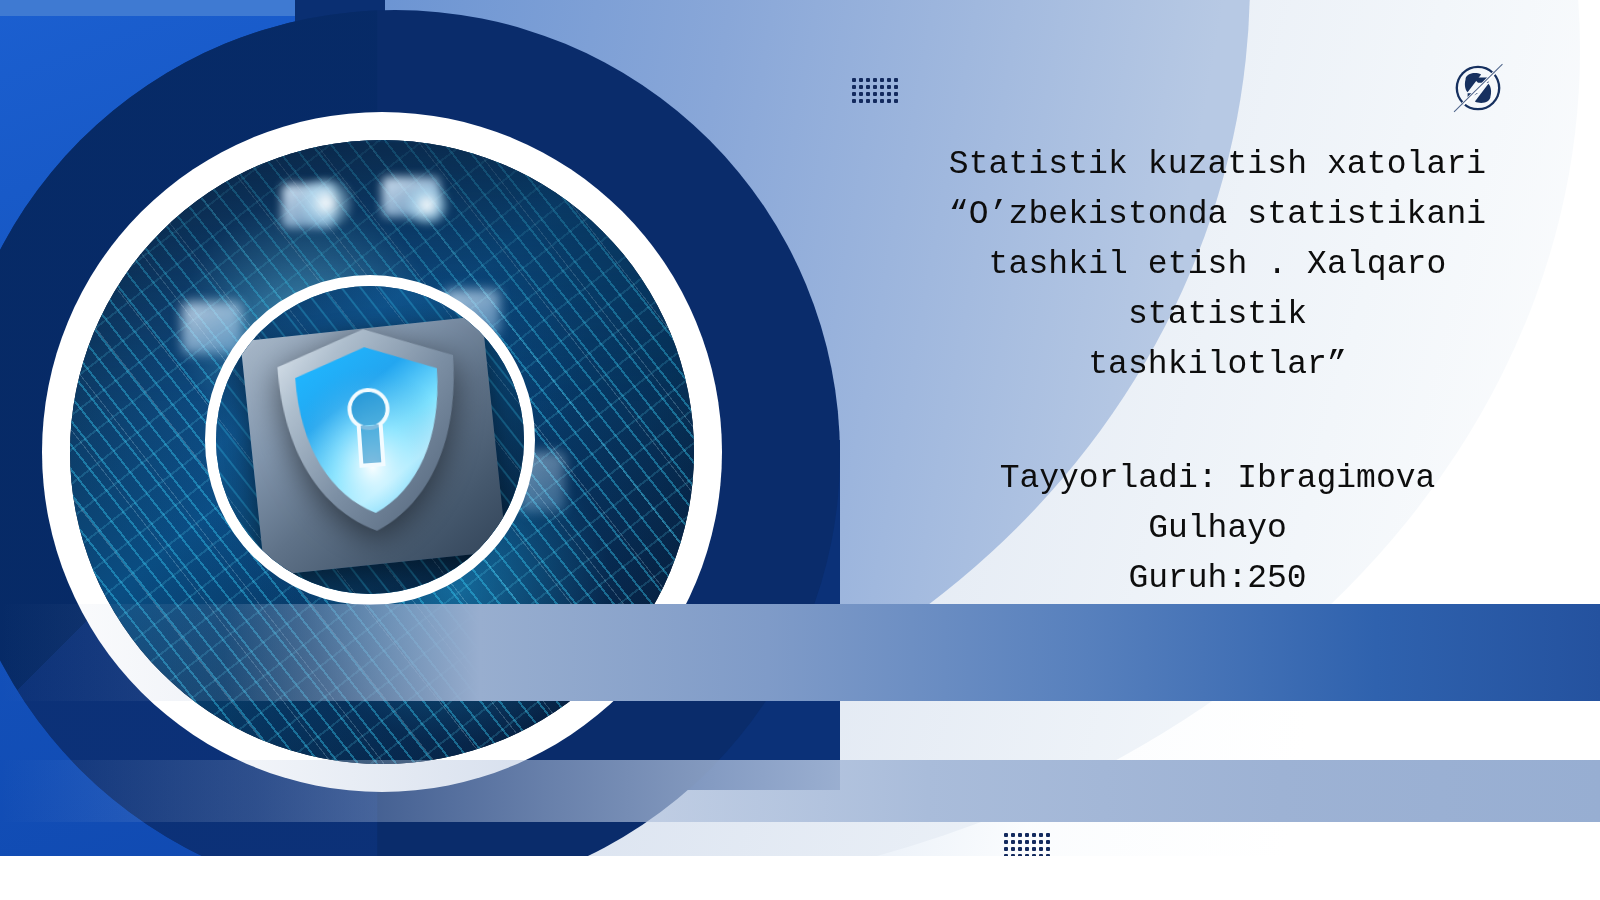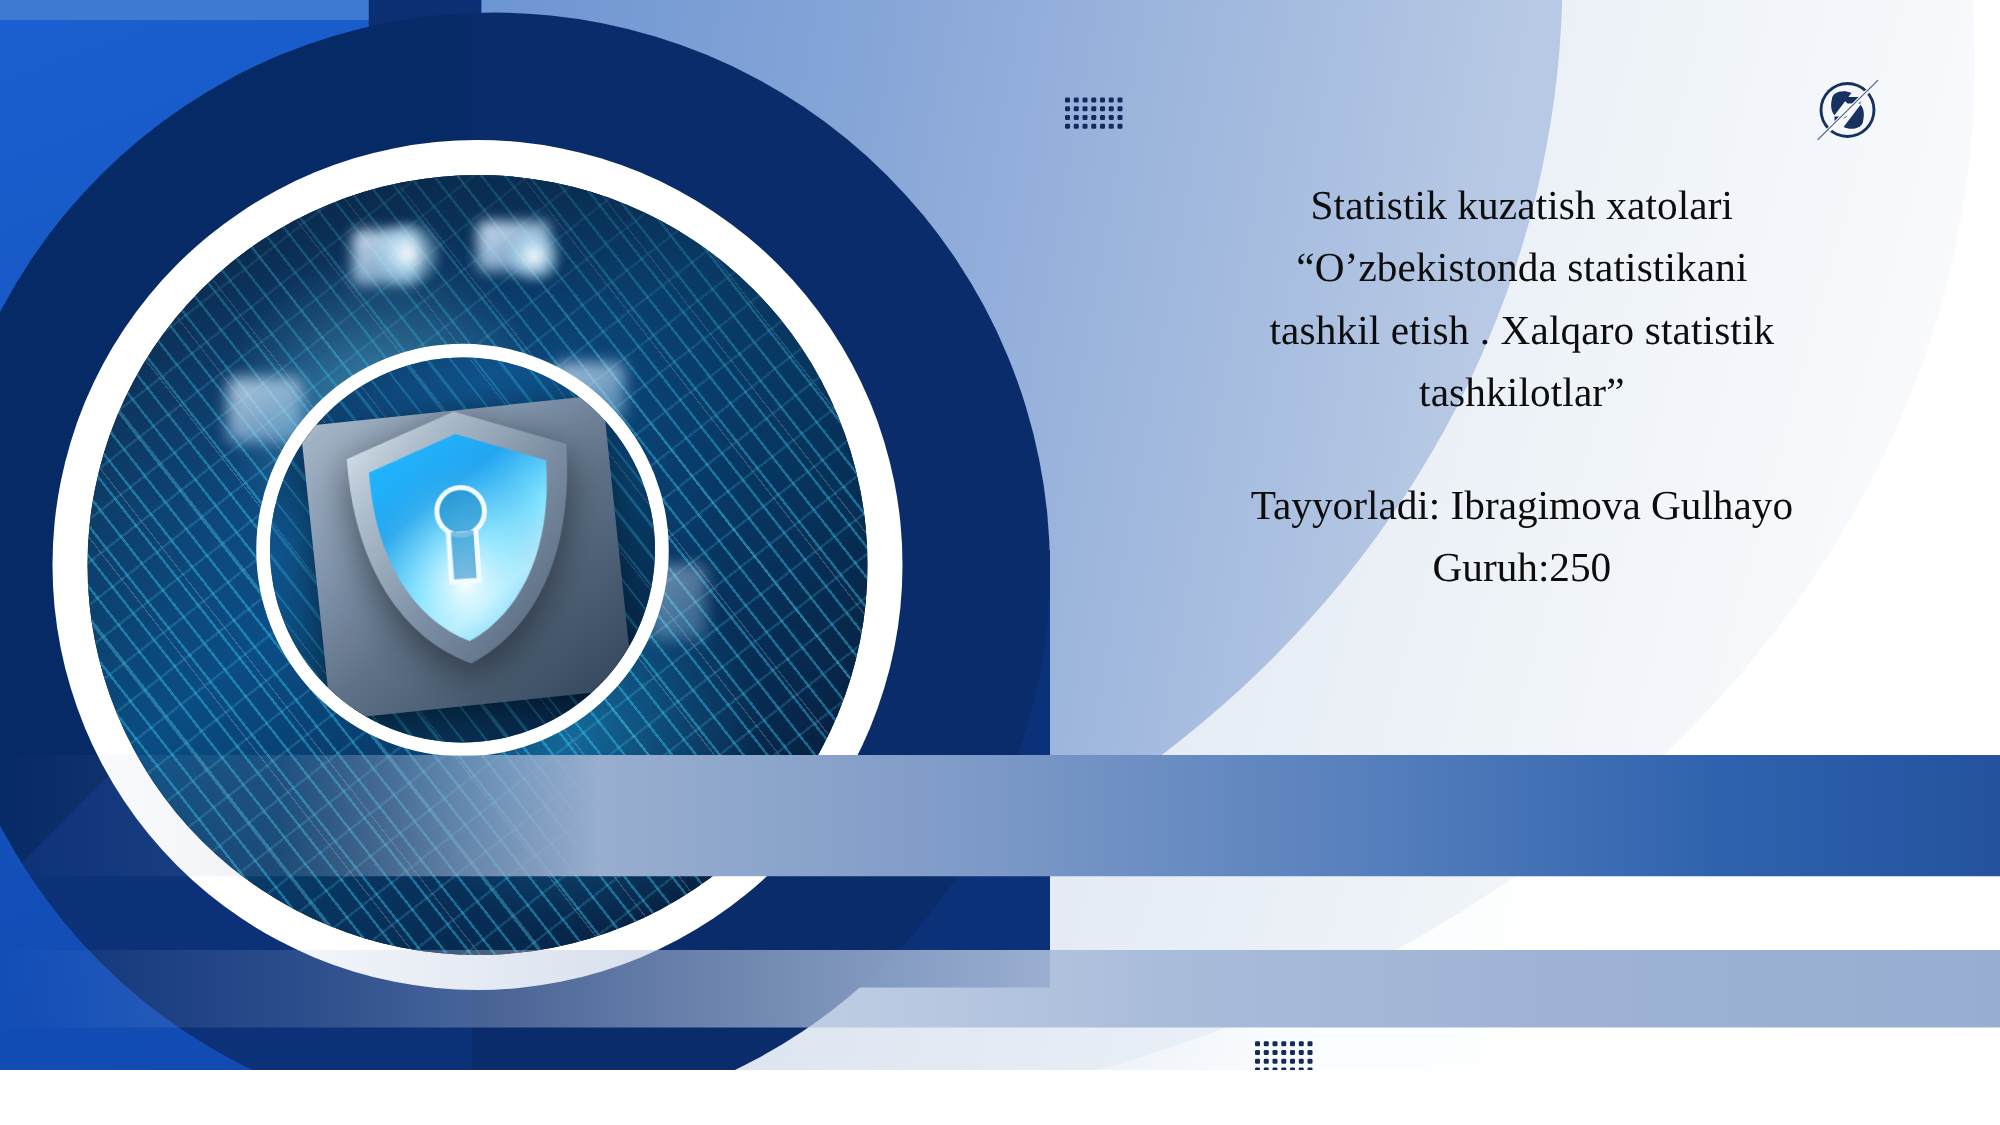--- a/index.html
+++ b/index.html
@@ -5,21 +5,21 @@
   html, body {
     margin: 0;
     padding: 0;
     background: #ffffff;
   }
   #slide {
     position: relative;
     width: 1600px;
     height: 856px;
     overflow: hidden;
-    font-family: Liberation Serif, serif;
+    font-family: Liberation Mono, monospace;
     background: #ffffff;
   }
 
   
   .bg-right {
     position: absolute;
     inset: 0;
     background:
       linear-gradient(112deg,
         #b9c9e4 0%,
@@ -258,21 +258,21 @@
     color: #0d0d0d;
   }
   .title {
     font-size: 33px;
     line-height: 50px;
     font-weight: 400;
     letter-spacing: .1px;
     white-space: pre-line;
   }
   .author {
-    margin-top: 40px;
+    margin-top: 64px;
     font-size: 33px;
     line-height: 50px;
     font-weight: 400;
     white-space: pre-line;
   }
 
   
   .dots {
     position: absolute;
     display: grid;

